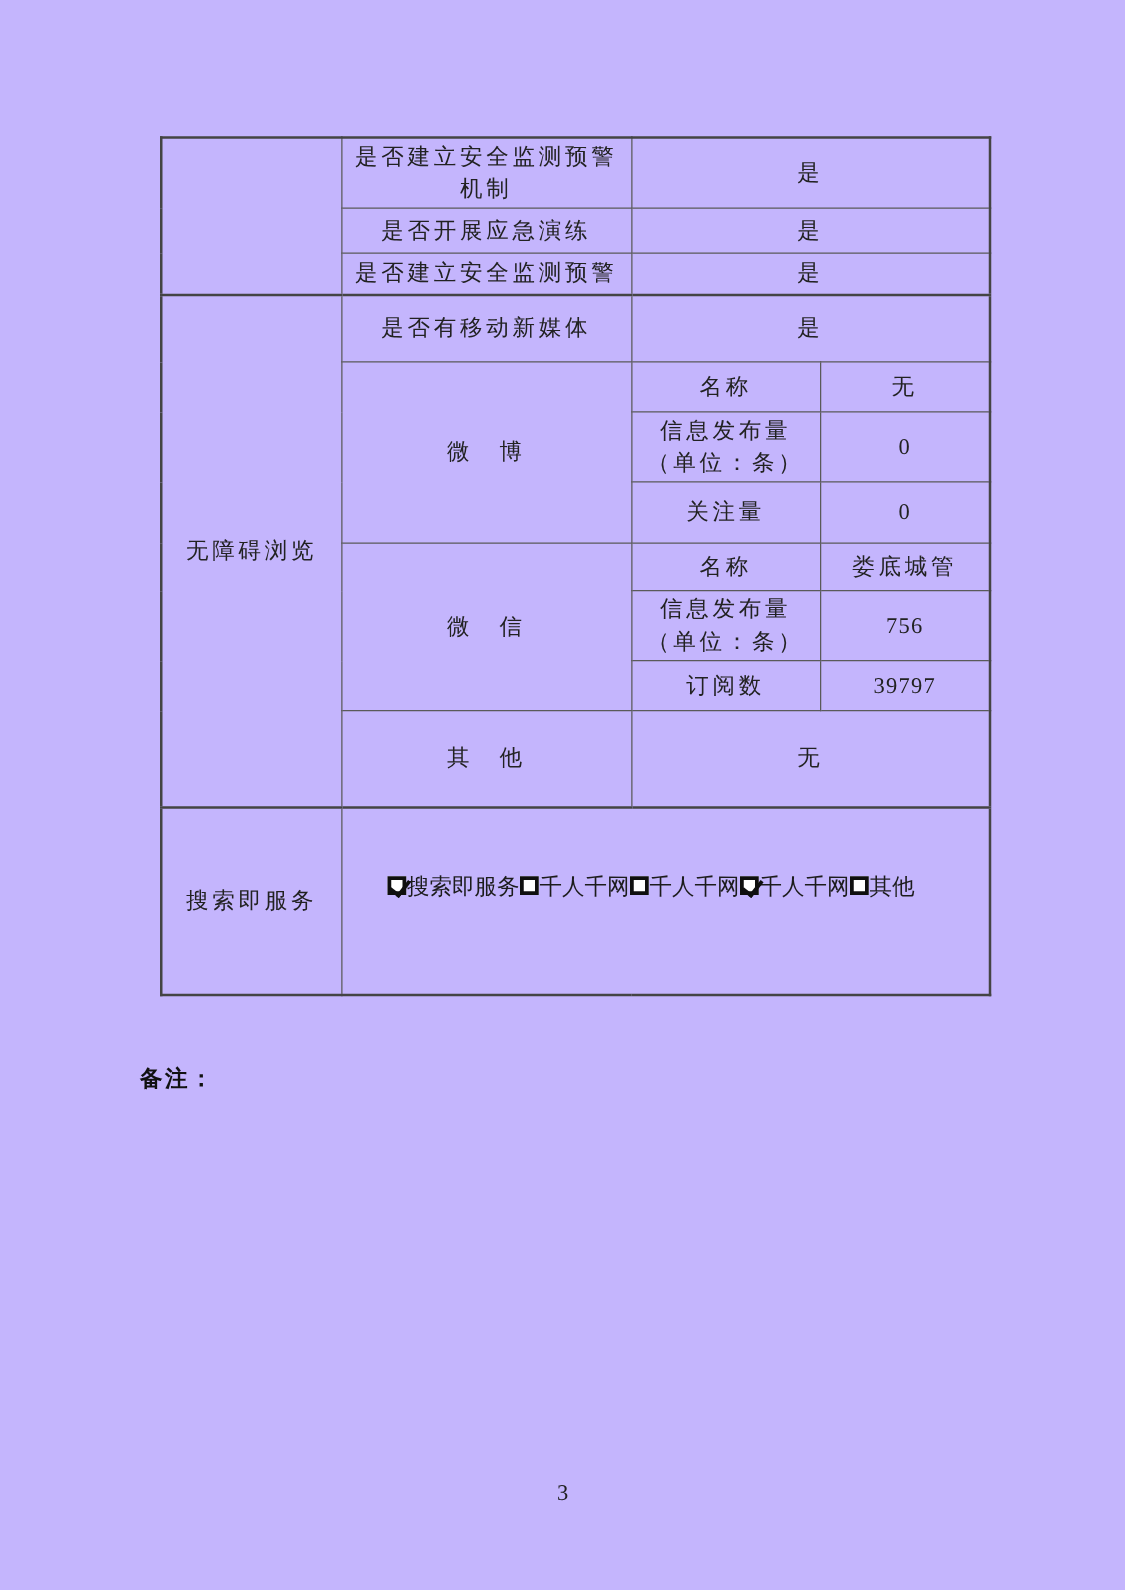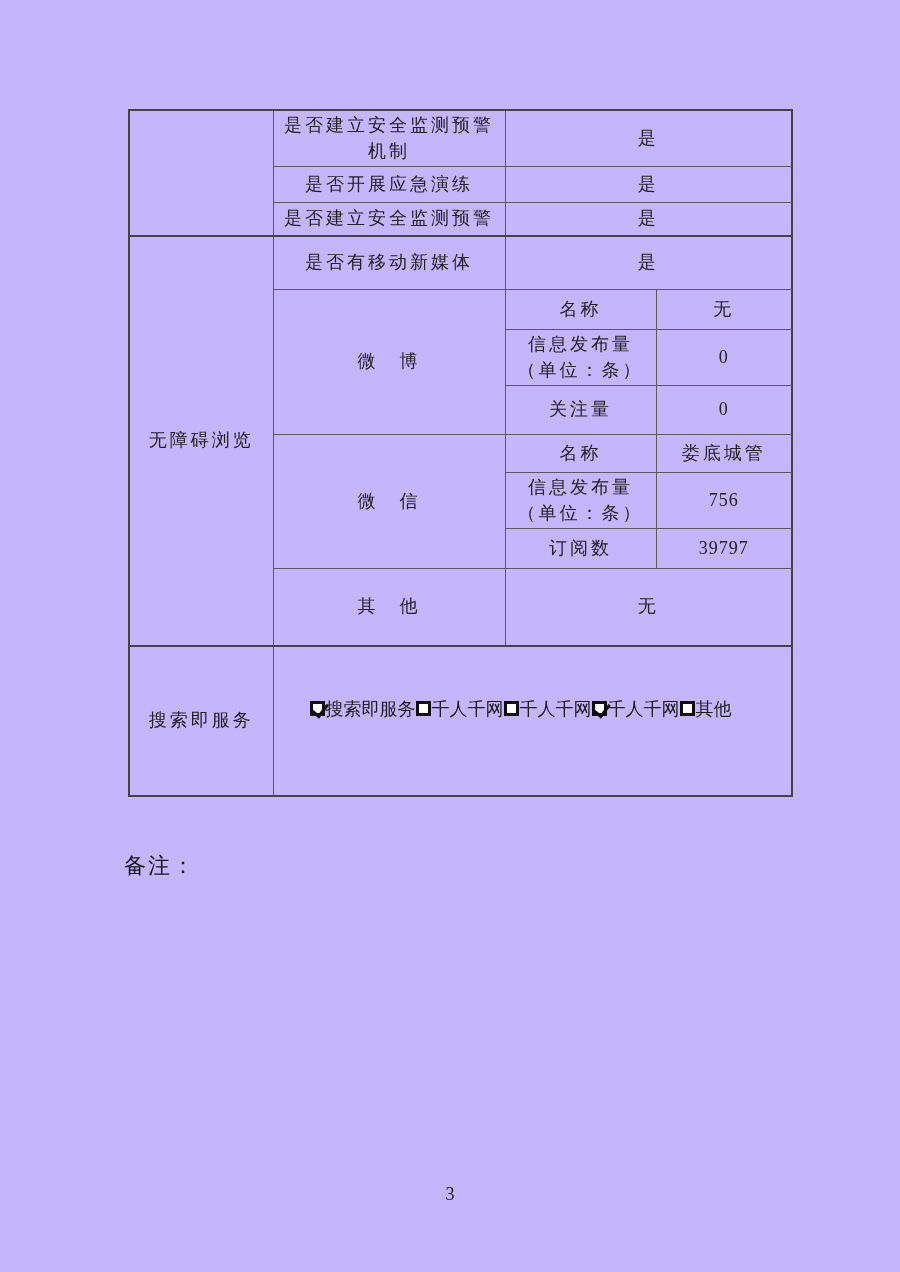--- a/index.html
+++ b/index.html
@@ -45,22 +45,22 @@
   .cbx.checked::after {
     content:"";
     position:absolute; left:2px; top:-3px;
     width:7px; height:13px;
     border-right:3px solid #0f0f0f;
     border-bottom:3px solid #0f0f0f;
     transform:rotate(38deg);
   }
 
   .notes {
-    position:absolute; left:124px; top:851px;
-    font-size:22px; font-weight:400; letter-spacing:2px; color:#111;
+    position:absolute; left:112px; top:851px;
+    font-size:18px; font-weight:700; letter-spacing:2px; color:#111;
   }
   .pageno {
     position:absolute; left:0; top:1184px; width:900px;
     text-align:center; font-size:18px; color:#222;
   }
 </style>
 </head>
 <body>
 
 <div class="sheet">

